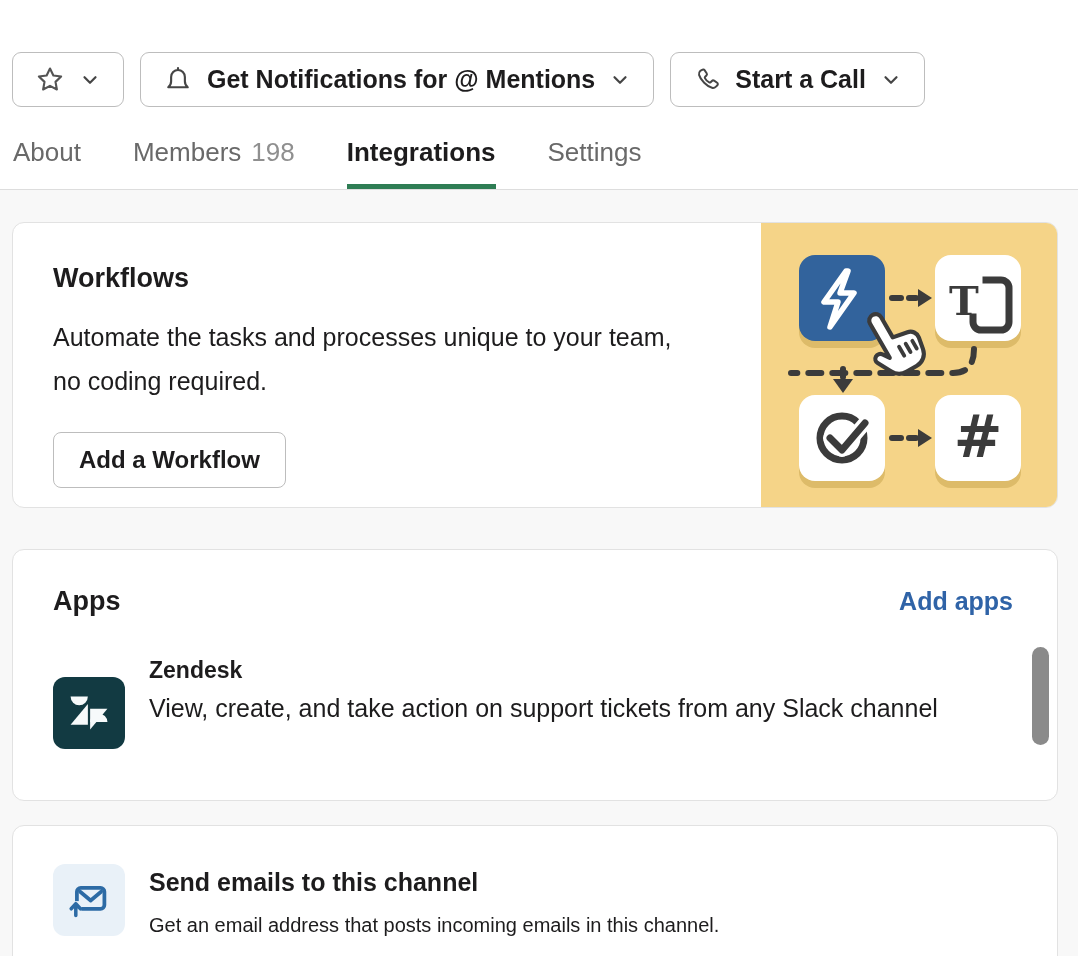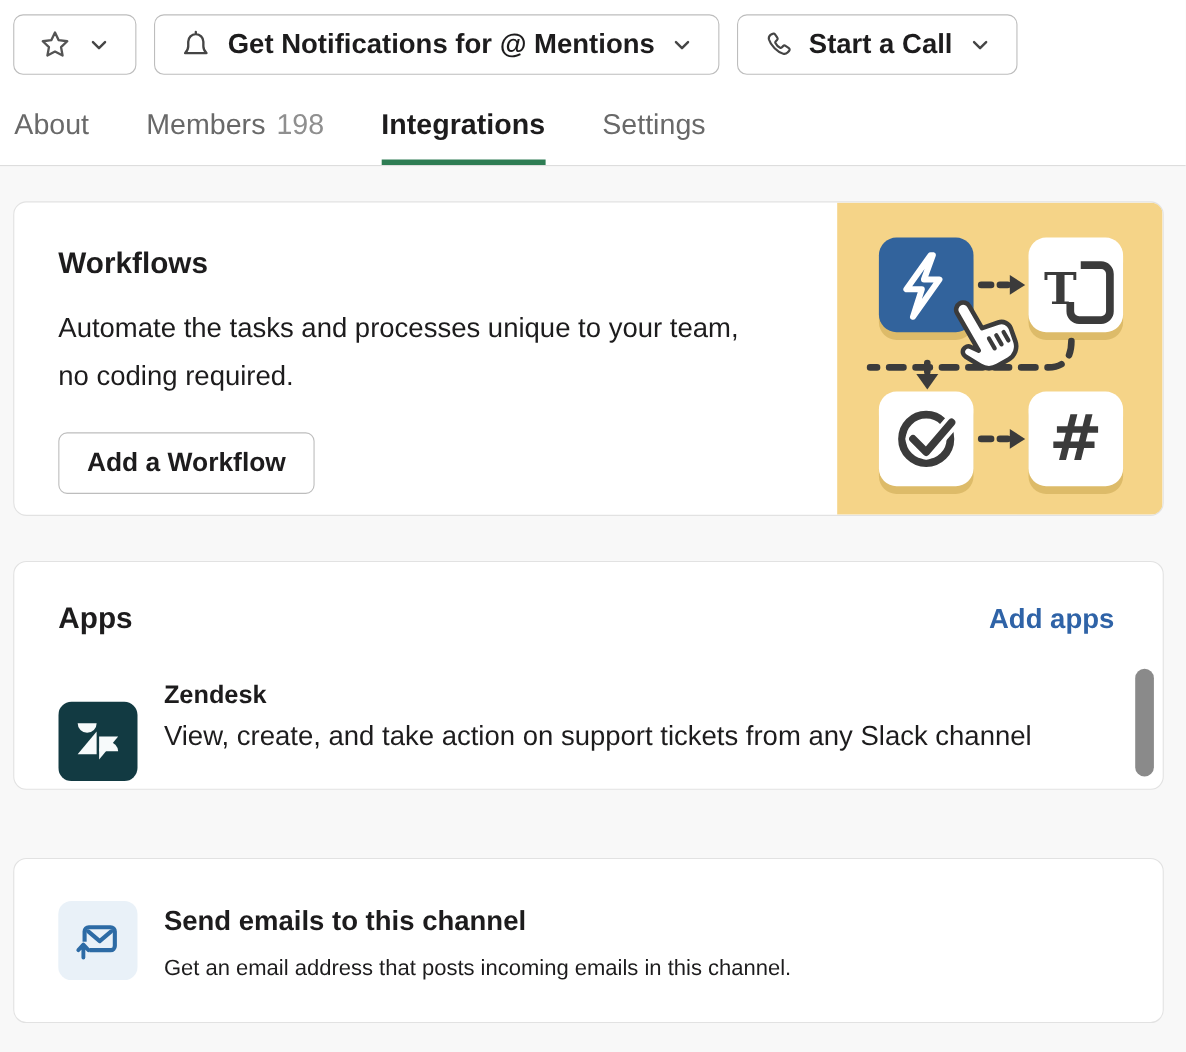--- a/index.html
+++ b/index.html
@@ -12,20 +12,21 @@
   }
   
   .top { background:#fff; padding:13px 12px 0 12px; border-bottom:1px solid #dddddd; }
   .toolbar { display:flex; gap:16px; }
   .tbtn {
     display:inline-flex; align-items:center; gap:14px;
     height:55px; padding:0 22px;
     background:#fff; border:1px solid #bdbdbd; border-radius:9px;
     font-size:25px; font-weight:700; color:#1d1c1d; cursor:pointer;
     font-family:"Liberation Sans", sans-serif;
+    margin-top:39px;
   }
   .tbtn svg { display:block; }
   
   .tabs { display:flex; gap:52px; margin-top:30px; padding-left:1px; }
   .tab {
     font-size:26px; color:#696969; padding-bottom:16px;
     border-bottom:5px solid transparent; cursor:pointer; white-space:nowrap;
   }
   .tab.active { color:#1d1c1d; font-weight:700; border-bottom-color:#2e7d54; }
   .tab .count { color:#8f8f8f; margin-left:10px; font-weight:400; }
@@ -40,21 +41,21 @@
   .wf-left { flex:1; padding:40px 0 0 40px; }
   .wf-title { font-size:27px; font-weight:700; margin:0 0 21px 0; }
   .wf-desc { font-size:25px; line-height:44px; max-width:620px; margin:0 0 29px 0; }
   .wf-btn {
     font-size:24px; font-weight:700; color:#1d1c1d;
     background:#fff; border:1px solid #bdbdbd; border-radius:8px;
     padding:13px 25px; cursor:pointer; font-family:"Liberation Sans", sans-serif;
   }
   .wf-illustration { width:296px; height:284px; flex:none; }
   
-  .card-apps { height:208px; overflow:hidden; margin-bottom:62px; padding:36px 44px 12px 40px; }
+  .card-apps { height:252px; overflow:hidden; margin-bottom:24px; padding:36px 44px 12px 40px; }
   .apps-head { display:flex; justify-content:space-between; align-items:baseline; }
   .apps-title { font-size:27px; font-weight:700; margin:0; }
   .add-apps { font-size:25px; font-weight:700; color:#2f63a7; text-decoration:none; cursor:pointer; }
   .apps-viewport { margin-top:24px; height:114px; overflow:hidden; }
   .app-row { display:flex; gap:24px; padding-top:14px; cursor:pointer; }
   .app-icon {
     width:72px; height:72px; border-radius:12px; background:#123a42;
     flex:none; display:flex; align-items:center; justify-content:center; margin-top:22px;
   }
   .app-name { font-size:23px; font-weight:700; line-height:30px; }

